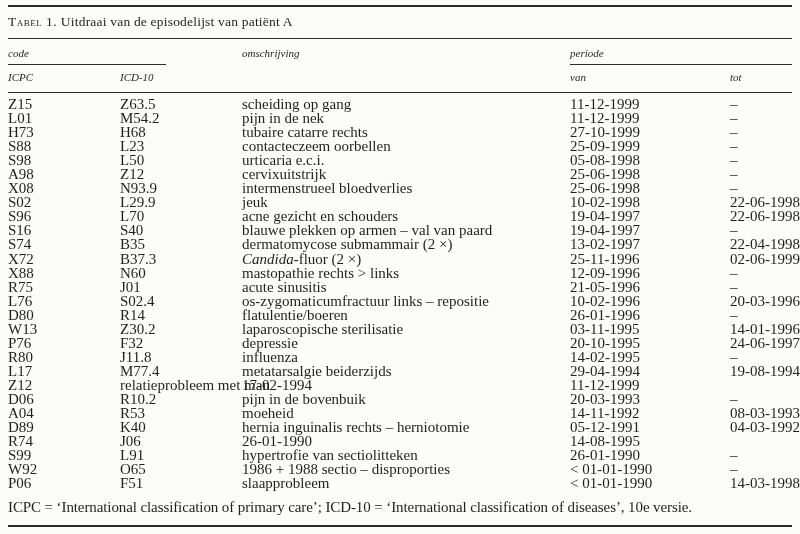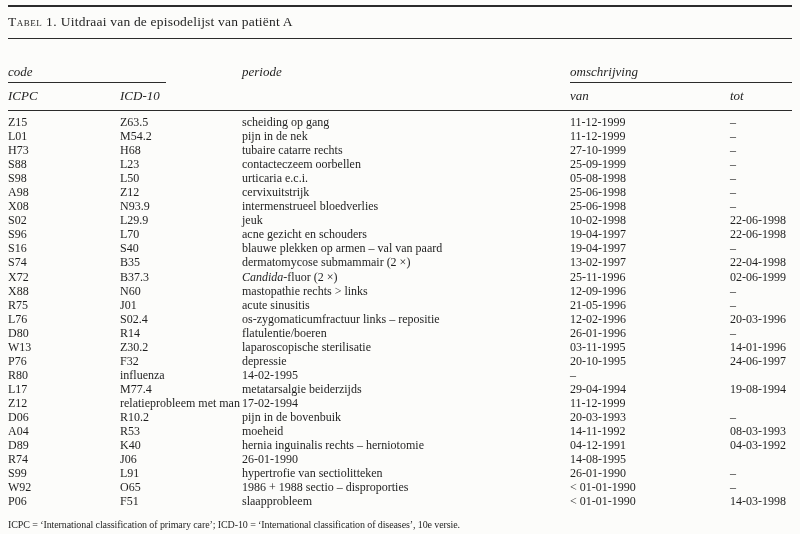--- a/index.html
+++ b/index.html
@@ -21,21 +21,21 @@
   .rule-bottom { border-top: 2px solid #2b2b2b; margin-top: 11px; }
 
   .title {
     font-size: 13.5px;
     padding: 7px 0 8px 0;
     letter-spacing: 0.2px;
   }
   .title .tbl-num { font-variant: small-caps; letter-spacing: 0.5px; }
 
   
-  .thead { font-style: italic; font-size: 13px; margin-top: 18px; }
+  .thead { font-style: italic; font-size: 11px; }
   .h1row {
     display: grid;
     grid-template-columns: 234px 328px 222px;
     padding-top: 7px;
     line-height: 15px;
   }
   .h-underlines {
     display: grid;
     grid-template-columns: 234px 328px 222px;
     height: 4px;
@@ -49,28 +49,28 @@
     line-height: 15px;
   }
 
   
   .tbody { padding-top: 4px; }
   .trow {
     display: grid;
     grid-template-columns: 112px 122px 328px 160px 1fr;
     height: 14.05px;
     line-height: 14.05px;
-    font-size: 12px;
+    font-size: 15px;
     white-space: nowrap;
   }
   .trow em { font-style: italic; }
 
   .footnote {
     margin-top: 10px;
-    font-size: 10px;
+    font-size: 15px;
     line-height: 14px;
     letter-spacing: -0.1px;
   }
 </style>
 </head>
 <body>
 
 <div class="sheet">
 
   <hr class="rule rule-top">
@@ -78,22 +78,22 @@
   <div class="title">
     <span class="tbl-num">Tabel 1.</span>
     <span>Uitdraai van de episodelijst van patiënt A</span>
   </div>
 
   <hr class="rule rule-thin">
 
   <div class="thead">
     <div class="h1row">
       <div>code</div>
+      <div>omschrijving</div>
       <div>periode</div>
-      <div>omschrijving</div>
     </div>
     <div class="h-underlines">
       <div class="u-code"></div>
       <div></div>
       <div class="u-periode"></div>
     </div>
     <div class="h2row">
       <div>ICPC</div>
       <div>ICD-10</div>
       <div></div>
@@ -214,21 +214,21 @@
     <div>J01</div>
     <div>acute sinusitis</div>
     <div>21-05-1996</div>
     <div>–</div>
   </div>
 
   <div class="trow">
     <div>L76</div>
     <div>S02.4</div>
     <div>os-zygomaticumfractuur links – repositie</div>
-    <div>12-02-1996</div>
+    <div>10-02-1996</div>
     <div>20-03-1996</div>
   </div>
 
   <div class="trow">
     <div>D80</div>
     <div>R14</div>
     <div>flatulentie/boeren</div>
     <div>26-01-1996</div>
     <div>–</div>
   </div>
@@ -244,20 +244,21 @@
   <div class="trow">
     <div>P76</div>
     <div>F32</div>
     <div>depressie</div>
     <div>20-10-1995</div>
     <div>24-06-1997</div>
   </div>
 
   <div class="trow">
     <div>R80</div>
+    <div>J11.8</div>
     <div>influenza</div>
     <div>14-02-1995</div>
     <div>–</div>
   </div>
 
   <div class="trow">
     <div>L17</div>
     <div>M77.4</div>
     <div>metatarsalgie beiderzijds</div>
     <div>29-04-1994</div>
@@ -284,21 +285,21 @@
     <div>R53</div>
     <div>moeheid</div>
     <div>14-11-1992</div>
     <div>08-03-1993</div>
   </div>
 
   <div class="trow">
     <div>D89</div>
     <div>K40</div>
     <div>hernia inguinalis rechts – herniotomie</div>
-    <div>04-12-1991</div>
+    <div>05-12-1991</div>
     <div>04-03-1992</div>
   </div>
 
   <div class="trow">
     <div>R74</div>
     <div>J06</div>
     <div>26-01-1990</div>
     <div>14-08-1995</div>
   </div>
 

